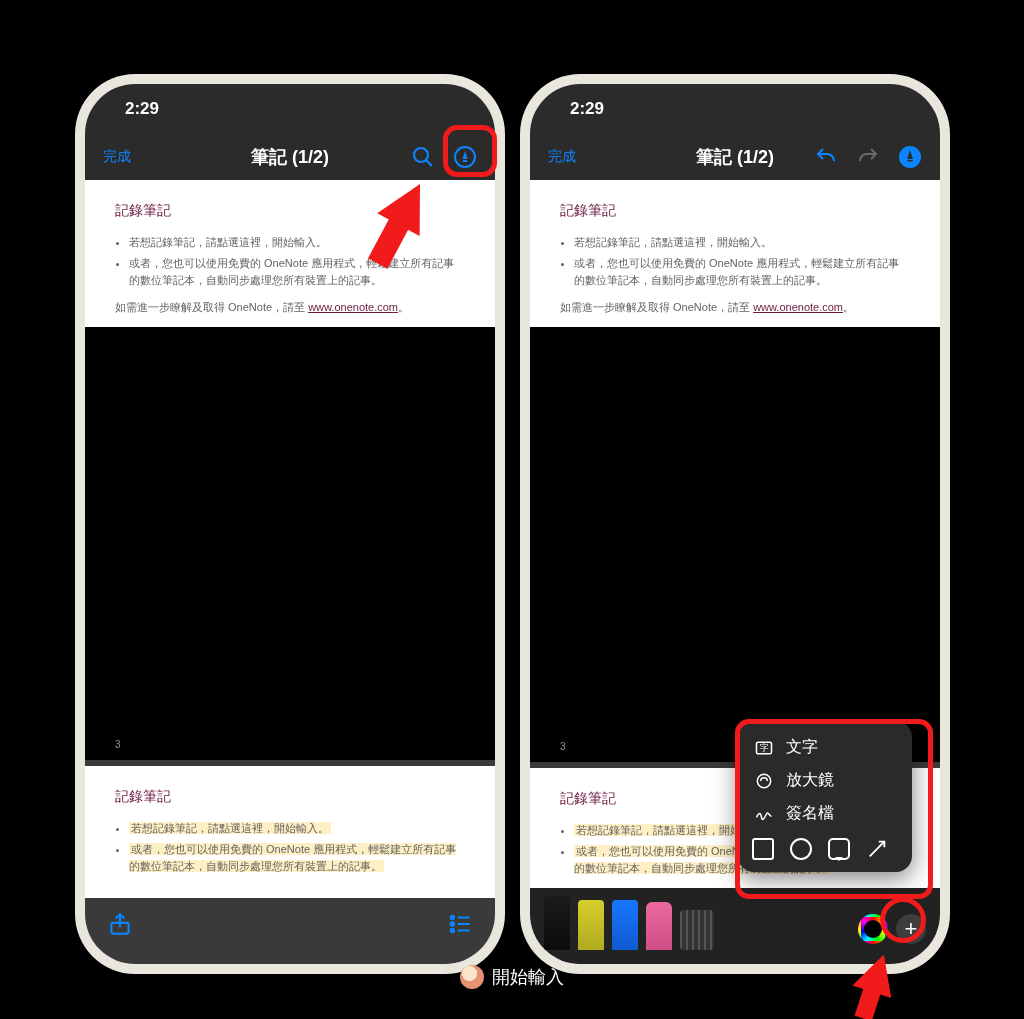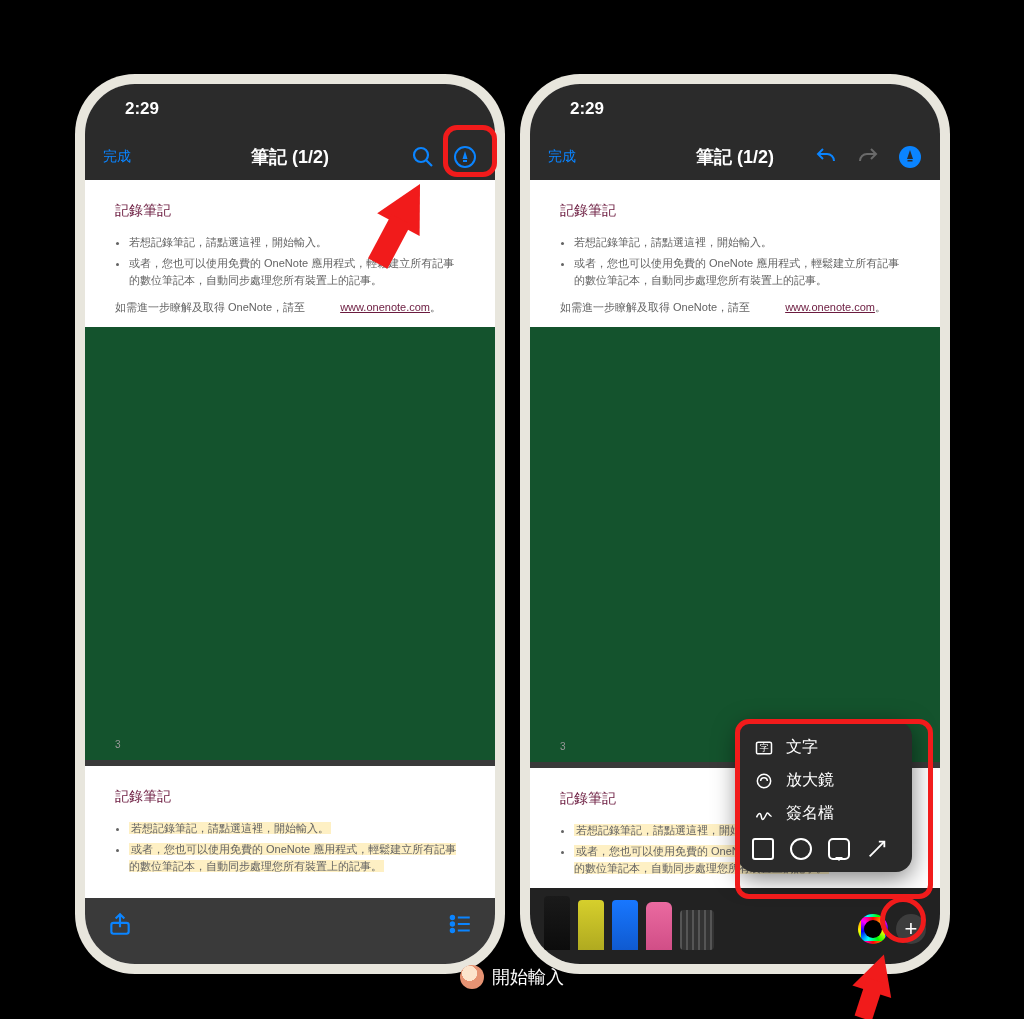--- a/index.html
+++ b/index.html
@@ -74,40 +74,40 @@
   display: flex;
   gap: 18px;
   align-items: center;
 }
 .nav-icon { width: 24px; height: 24px; color: #0a84ff; }
 .nav-icon.dim { color: #6a6a6a; }
 .nav-icon svg { width: 100%; height: 100%; }
 
 .page-clip {
   flex: 1 1 auto;
-  background: #14532d;
+  background: #000000;
   display: flex;
   flex-direction: column;
   overflow: hidden;
 }
 .doc-page {
   background: #fff;
   padding: 22px 30px 12px 30px;
   font-size: 11px;
   color: #666;
 }
 .doc-page .head {
   color: #6b1b3f;
   font-size: 14px;
   margin-bottom: 14px;
 }
 .doc-page ul { list-style: disc; padding-left: 14px; margin-bottom: 10px; }
 .doc-page li { color: #636363; margin: 3px 0; line-height: 1.6; }
 .doc-page .moreinfo { color: #636363; margin-top: 6px; }
-.doc-page a { color: #6b1b3f; text-decoration: underline; margin-left: 32px; }
+.doc-page a { color: #6b1b3f; text-decoration: underline; }
 .page-num { margin-top: auto; color: #999; font-size: 10px; padding: 0 30px 10px; }
 .page-sep { height: 6px; background: #3a3a3a; }
 
 .hl { background: #fcd34d55; padding: 0 2px; }
 
 .bottom-bar {
   background: #3a3a3a;
   height: 66px;
   display: flex;
   align-items: center;

